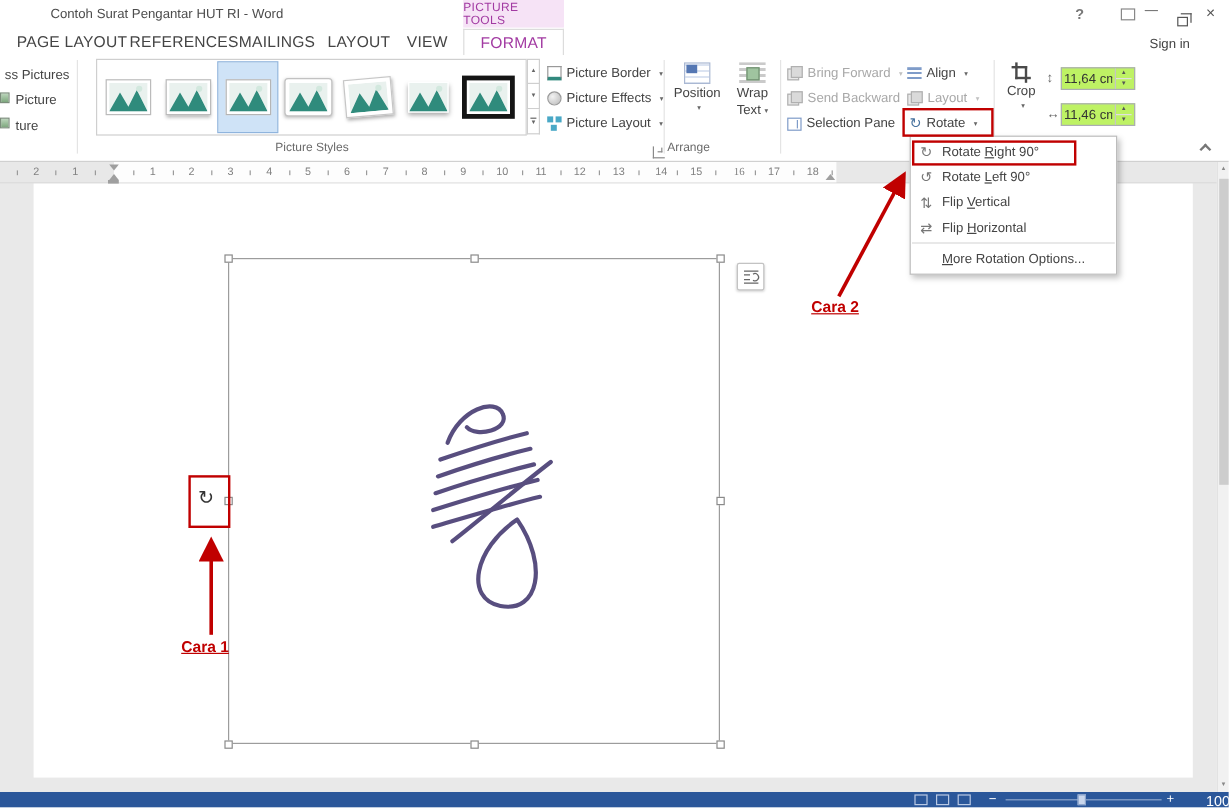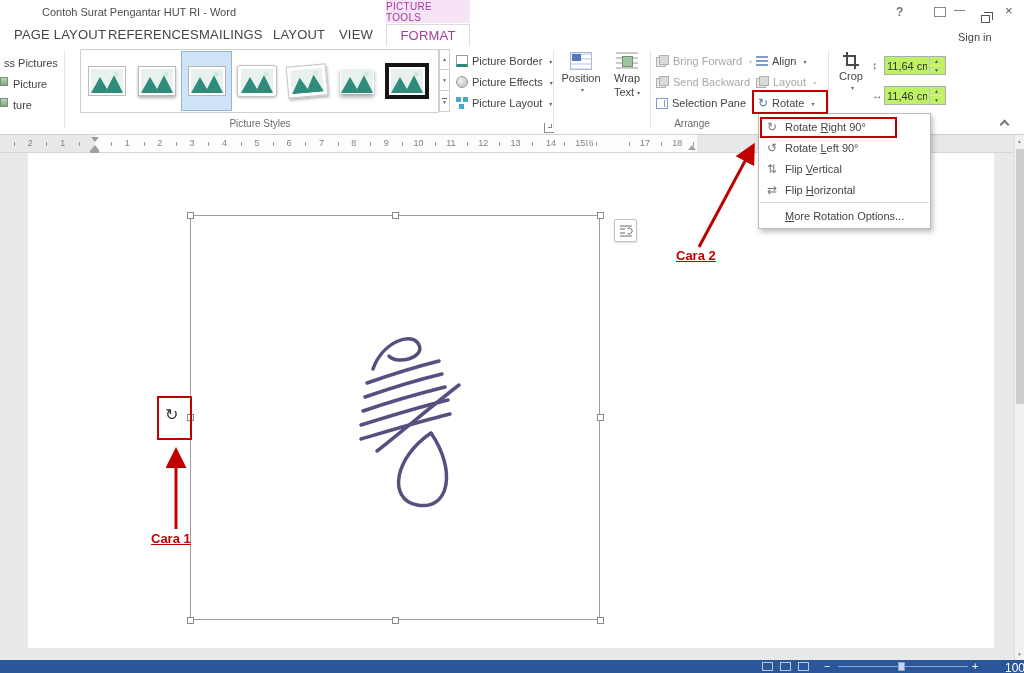--- a/index.html
+++ b/index.html
@@ -276,21 +276,21 @@
     <input readonly="" value="11,46 cm" style="">
     <span class="spin">
         <span class="spinbtn">▲</span>
         <span class="spinbtn">▼</span>
       </span>
   </div>
 
   
   <span class="a t10" style="left:80px;top:118px;width:360px;text-align:center">Picture Styles</span>
   <span class="a dlauncher" style="left:544px;top:119px"><i></i></span>
-  <span class="a t10" style="left:556px;top:118px;width:272px;text-align:center">Arrange</span>
+  <span class="a t10" style="left:556px;top:118px;width:272px;text-align:left">Arrange</span>
   <span class="a chev" style="left:1001px;top:121px"></span>
 
   
   <div class="a menu" style="left:758px;top:113px;width:173px">
     <div class="mredbox"></div>
     <div class="mitem">
       <span class="micon">↻</span>
       <span class="mlabel"><span>Rotate </span><span class="akey">R</span><span>ight 90°</span></span>
     </div>
     <div class="mitem">
@@ -323,21 +323,21 @@
       <span class="rnum" style="left: 289.1px;">6</span>
       <span class="rnum" style="left: 321.45px;">7</span>
       <span class="rnum" style="left: 353.8px;">8</span>
       <span class="rnum" style="left: 386.15px;">9</span>
       <span class="rnum" style="left: 418.5px;">10</span>
       <span class="rnum" style="left: 450.85px;">11</span>
       <span class="rnum" style="left: 483.2px;">12</span>
       <span class="rnum" style="left: 515.55px;">13</span>
       <span class="rnum" style="left: 515px; margin-left: 36px;">14</span>
       <span class="rnum" style="left: 580.25px;">15</span>
-      <span class="rnum" style="left: 589px; font-family: Liberation Serif, serif;">16</span>
+      <span class="rnum" style="left: 616px; font-family: Liberation Serif, serif;">16</span>
       <span class="rnum" style="left: 644.95px;">17</span>
       <span class="rnum" style="left: 677.3px;">18</span>
       <span class="rnum" style="left: 30.3px;">2</span>
       <span class="rnum" style="left: 62.65px;">1</span>
       <span class="rtick" style="left: 111.175px;"></span>
       <span class="rtick" style="left: 143.525px;"></span>
       <span class="rtick" style="left: 175.875px;"></span>
       <span class="rtick" style="left: 208.225px;"></span>
       <span class="rtick" style="left: 240.575px;"></span>
       <span class="rtick" style="left: 272.925px;"></span>

